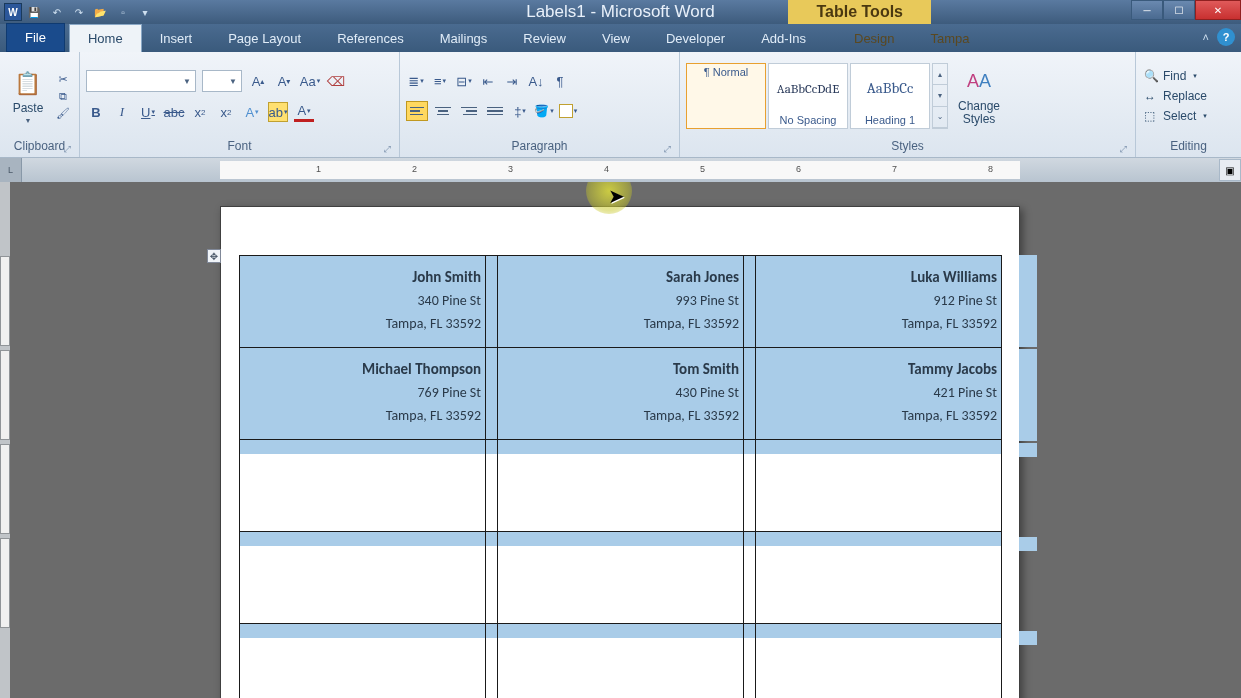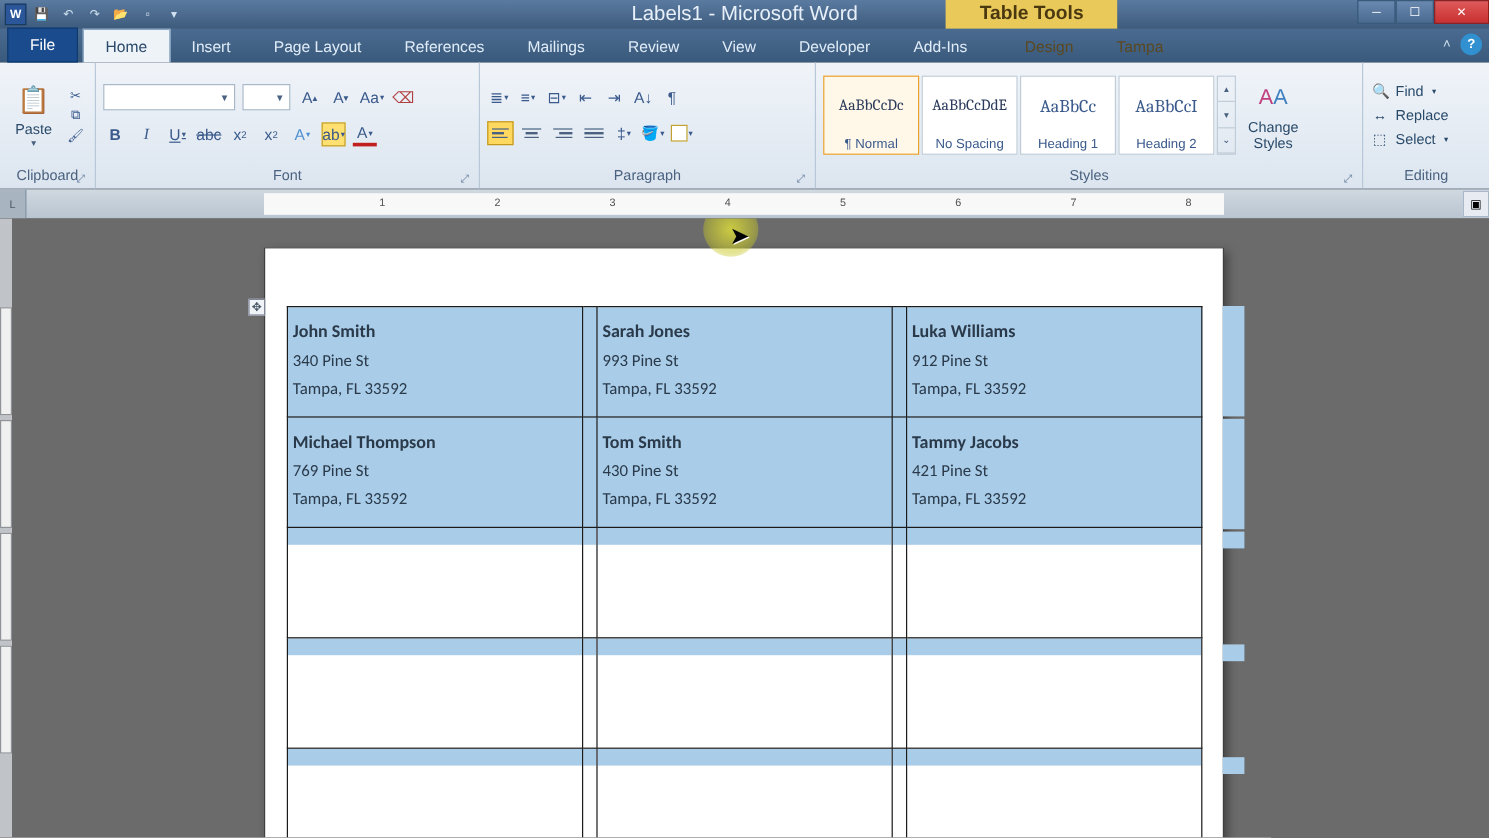--- a/index.html
+++ b/index.html
@@ -90,21 +90,21 @@
 .ruler-options { margin-left: auto; width: 22px; height: 22px; background: #e8ecf2; border: 1px solid #a8b8c8; display: flex; align-items: center; justify-content: center; font-size: 10px; }
 
 
 .doc-area { position: absolute; top: 182px; left: 0; right: 0; bottom: 0; background: #6b6b6b; overflow: hidden; }
 .vruler { position: absolute; left: 0; top: 0; width: 10px; bottom: 0; background: #c0c4c8; }
 .vruler .seg { width: 10px; background: #f0f0f0; border: 1px solid #909498; margin-bottom: 4px; }
 .page { position: absolute; left: 220px; top: 24px; width: 800px; background: white; border: 1px solid #404040; box-shadow: 3px 3px 8px rgba(0,0,0,.4); min-height: 560px; }
 .table-handle { position: absolute; left: -14px; top: 42px; width: 14px; height: 14px; border: 1px solid #808898; background: #f0f4f8; display: flex; align-items: center; justify-content: center; font-size: 10px; color: #4a5868; }
 .labels-table { position: absolute; left: 18px; top: 48px; border-collapse: collapse; }
 .labels-table td { border: 1.5px solid #1a1a1a; vertical-align: top; }
-.cell-label { width: 246px; height: 92px; text-align: left; padding: 12px 4px 4px; font-family: Calibri, sans-serif; }
+.cell-label { width: 246px; height: 92px; text-align: right; padding: 12px 4px 4px; font-family: Calibri, sans-serif; }
 .cell-label .nm { font-weight: bold; font-size: 15px; color: #2a3a4a; }
 .cell-label .ln { font-size: 14px; color: #2a3a4a; margin-top: 6px; }
 .cell-spacer { width: 12px; }
 .cell-empty { height: 92px; }
 .sel { background: #a9cce8; }
 .sel-strip { height: 14px; }
 .sel-overflow { position: absolute; width: 18px; background: #a9cce8; }
 
 
 .cursor-spot { position: absolute; width: 46px; height: 46px; border-radius: 50%; background: radial-gradient(circle, rgba(220,220,60,.85) 0%, rgba(200,200,40,.5) 60%, rgba(200,200,40,0) 100%); }
@@ -247,34 +247,29 @@
         </div>
       </div>
     </div>
     <div class="group-label"><span>Paragraph</span><span class="launcher">⤢</span></div>
   </div>
 
   <div class="group" style="flex:1">
     <div class="group-body">
       <div class="styles-gallery">
         <div class="style-item active">
-          <div class="preview">AaBbCcDc</div>
           <div class="name">¶ Normal</div>
         </div>
         <div class="style-item">
           <div class="preview">AaBbCcDdE</div>
           <div class="name">No Spacing</div>
         </div>
         <div class="style-item">
           <div class="preview h1">AaBbCc</div>
           <div class="name">Heading 1</div>
-        </div>
-        <div class="style-item">
-          <div class="preview h1">AaBbCcI</div>
-          <div class="name">Heading 2</div>
         </div>
         <div class="gallery-scroll">
           <div>▴</div>
           <div>▾</div>
           <div>⌄</div>
         </div>
       </div>
       <div class="big-btn">
         <div class="icon" style="font-size:18px;color:#c04080">A<span style="color:#4080c0">A</span></div>
         <div class="lbl" style="white-space:pre-line">Change

